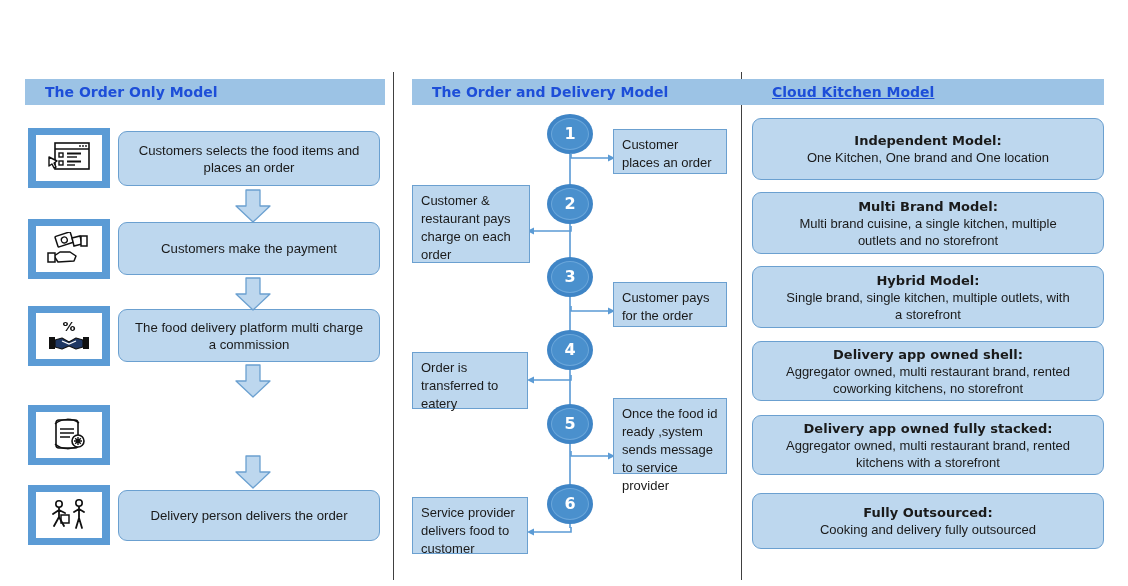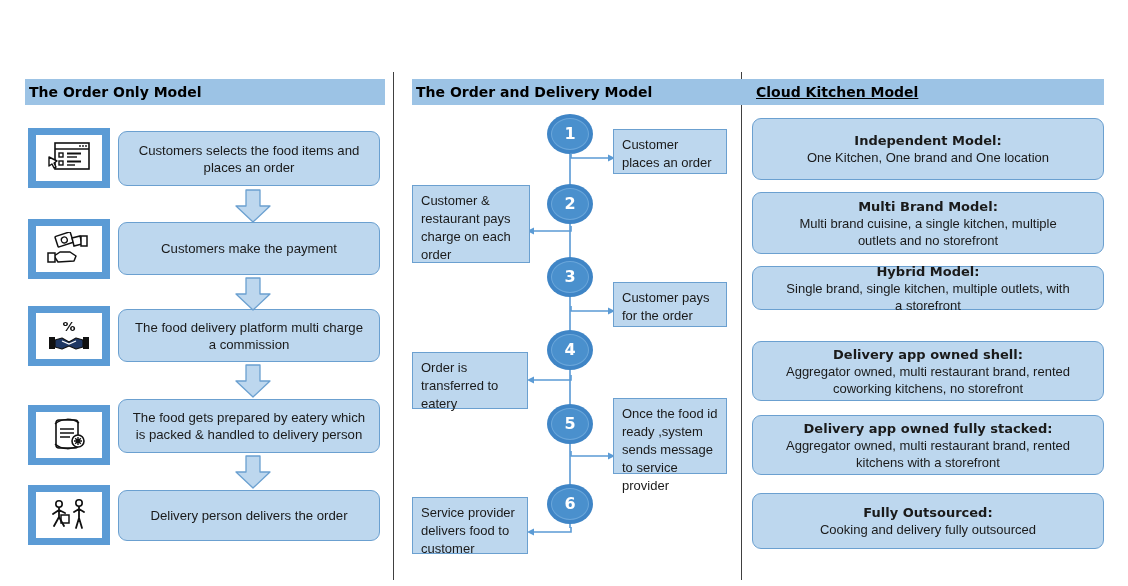--- a/index.html
+++ b/index.html
@@ -49,26 +49,26 @@
   #divider-1 { left: 393px; }
   #divider-2 { left: 741px; }
 
   
   .col-header {
     position: absolute;
     height: 26px;
     background: #9cc3e5;
     display: flex;
     align-items: center;
-    padding-left: 4px;
+    padding-left: 20px;
     box-sizing: border-box;
     font-family: "DejaVu Sans", sans-serif;
     font-weight: bold;
     font-size: 14px;
-    color: #000000;
+    color: #1d4ed8;
   }
   #header-col1 { left: 25px;  top: 79px; width: 360px; }
   #header-col2 { left: 412px; top: 79px; width: 384px; }
   #header-col3 { left: 752px; top: 79px; width: 352px; text-decoration: underline; }
 
   
   .icon-tile {
     position: absolute;
     left: 28px;
     width: 82px;
@@ -277,21 +277,20 @@
         <rect x="13" y="18" width="8" height="8" fill="none" stroke="#111" stroke-width="1.5"></rect>
         <circle cx="31" cy="6" r="3.2" fill="none" stroke="#111" stroke-width="1.6"></circle>
         <path d="M31 10 L31 21 M31 12 L26 15 M31 12 L36 15 M31 21 L28 31 M31 21 L34 31" fill="none" stroke="#111" stroke-width="1.8" stroke-linecap="round"></path>
       </svg>
     </div>
   </div>
 
   <div class="step-box" style="top:131px; height:55px">Customers selects the food items and places an order</div>
   <div class="step-box" style="top:222px; height:53px">Customers make the payment</div>
   <div class="step-box" style="top:309px; height:53px">The food delivery platform multi charge a commission</div>
-  <div class="step-box" style="top:399px; height:54px">The food gets prepared by eatery which is packed &amp; handled to delivery person</div>
   <div class="step-box" style="top:490px; height:51px">Delivery person delivers the order</div>
 
   <div class="down-arrow" style="top:189px">
     <svg width="38" height="34" viewBox="0 0 38 34">
       <path d="M12 1 L26 1 L26 17 L36 17 L19 33 L2 17 L12 17 Z" fill="#bdd7ee" stroke="#6ba0d0" stroke-width="1.3" stroke-linejoin="round"></path>
     </svg>
   </div>
   <div class="down-arrow" style="top:277px">
     <svg width="38" height="34" viewBox="0 0 38 34">
       <path d="M12 1 L26 1 L26 17 L36 17 L19 33 L2 17 L12 17 Z" fill="#bdd7ee" stroke="#6ba0d0" stroke-width="1.3" stroke-linejoin="round"></path>
@@ -389,21 +388,21 @@
   <div class="kitchen-box" style="top:118px; height:62px">
     <div class="kitchen-title">Independent Model:</div>
     <div class="kitchen-desc">One Kitchen, One brand and One location</div>
   </div>
 
   <div class="kitchen-box" style="top:192px; height:62px">
     <div class="kitchen-title">Multi Brand Model:</div>
     <div class="kitchen-desc">Multi brand cuisine, a single kitchen, multiple outlets and no storefront</div>
   </div>
 
-  <div class="kitchen-box" style="top:266px; height:44px">
+  <div class="kitchen-box" style="top:266px; height:62px">
     <div class="kitchen-title">Hybrid Model:</div>
     <div class="kitchen-desc">Single brand, single kitchen, multiple outlets, with a storefront</div>
   </div>
 
   <div class="kitchen-box" style="top:341px; height:60px">
     <div class="kitchen-title">Delivery app owned shell:</div>
     <div class="kitchen-desc">Aggregator owned, multi restaurant brand, rented coworking kitchens, no storefront</div>
   </div>
 
   <div class="kitchen-box" style="top:415px; height:60px">

